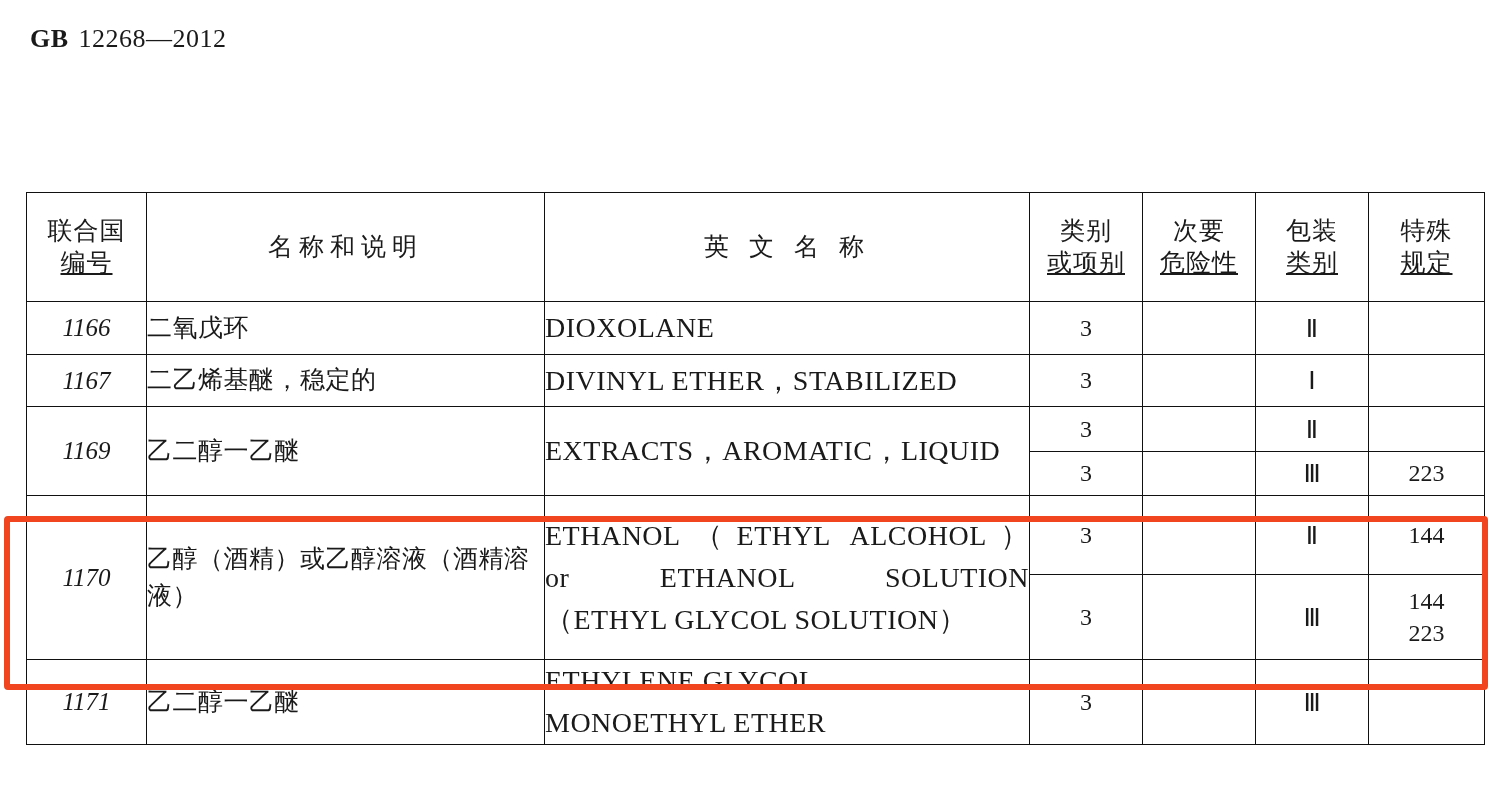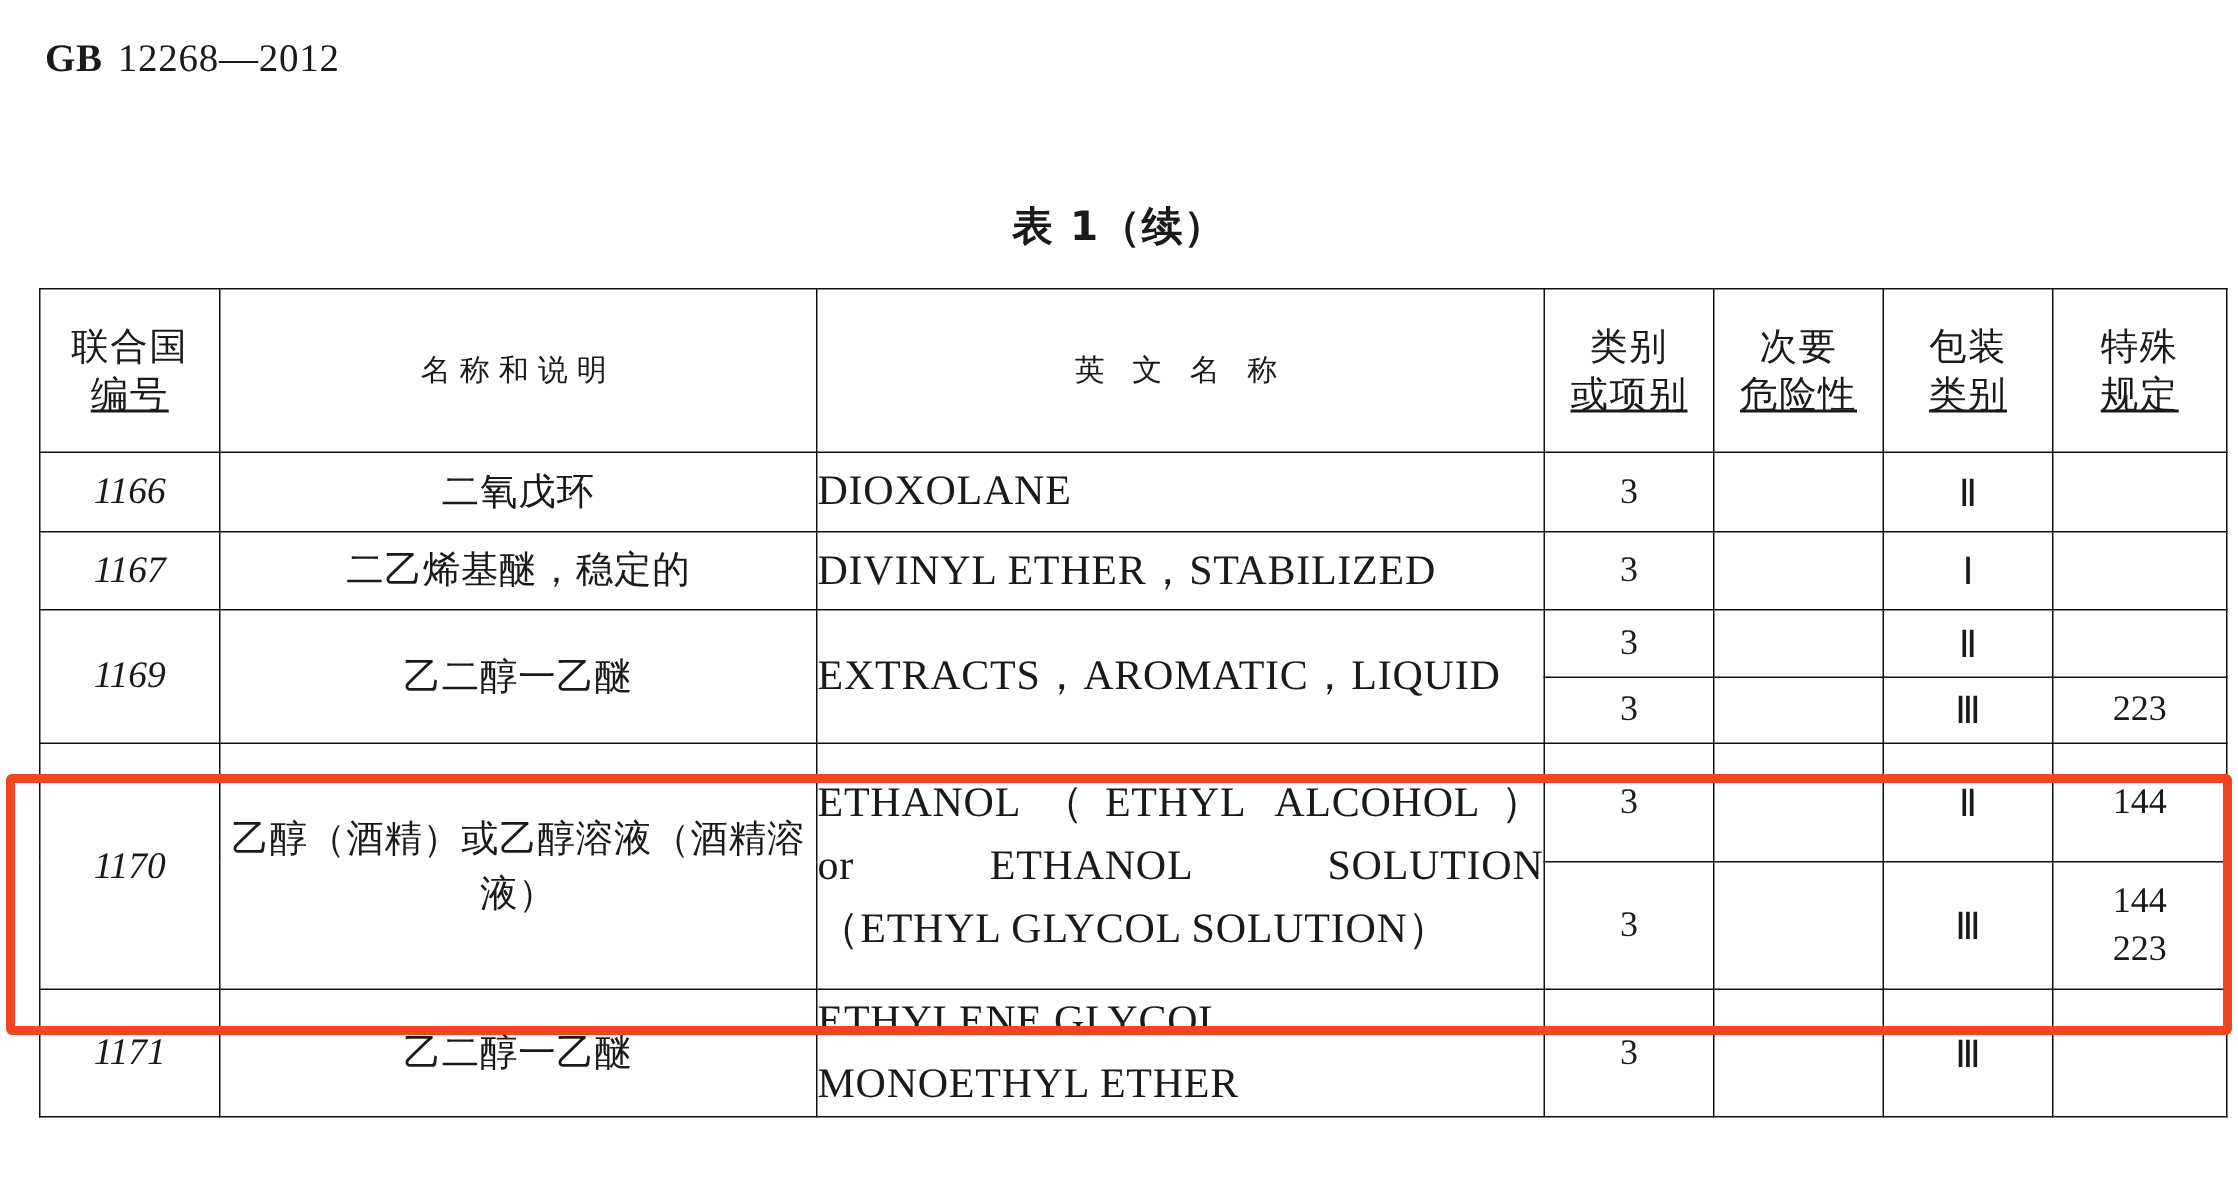--- a/index.html
+++ b/index.html
@@ -88,33 +88,33 @@
   .hdr {
     height: 108px;
     text-align: center;
     font-family: "DejaVu Sans", sans-serif;
     font-size: 25px;
     line-height: 1.28;
     letter-spacing: 1px;
   }
   .hdr .l2 { display: block; text-decoration: underline; }
   .hdr-wide {
-    font-size: 20px;
+    font-size: 25px;
     letter-spacing: 6px;
   }
 
   
   .c-center {
     text-align: center;
     font-family: "Liberation Serif", serif;
     font-size: 25px;
     font-style: italic;
   }
   .cn {
-    text-align: center;
+    text-align: left;
     padding: 8px 14px;
     font-family: "DejaVu Sans", sans-serif;
     font-size: 25px;
     line-height: 1.45;
     letter-spacing: 0.5px;
   }
   .en {
     text-align: left;
     padding: 8px 14px;
     font-family: "Liberation Serif", serif;
@@ -160,21 +160,20 @@
 </style>
 </head>
 <body>
 
 <div id="page">
 
   <div class="doc-header">
     <span class="std-id">GB</span><span class="std-num">12268—2012</span>
   </div>
 
-  <div class="table-caption">表 1（续）</div>
 
   <div class="table-wrap">
     <table class="gb">
       <colgroup>
         <col class="c-un">
           <col class="c-name">
           <col class="c-eng">
         <col class="c-class">
           <col class="c-minor">
           <col class="c-pack">

